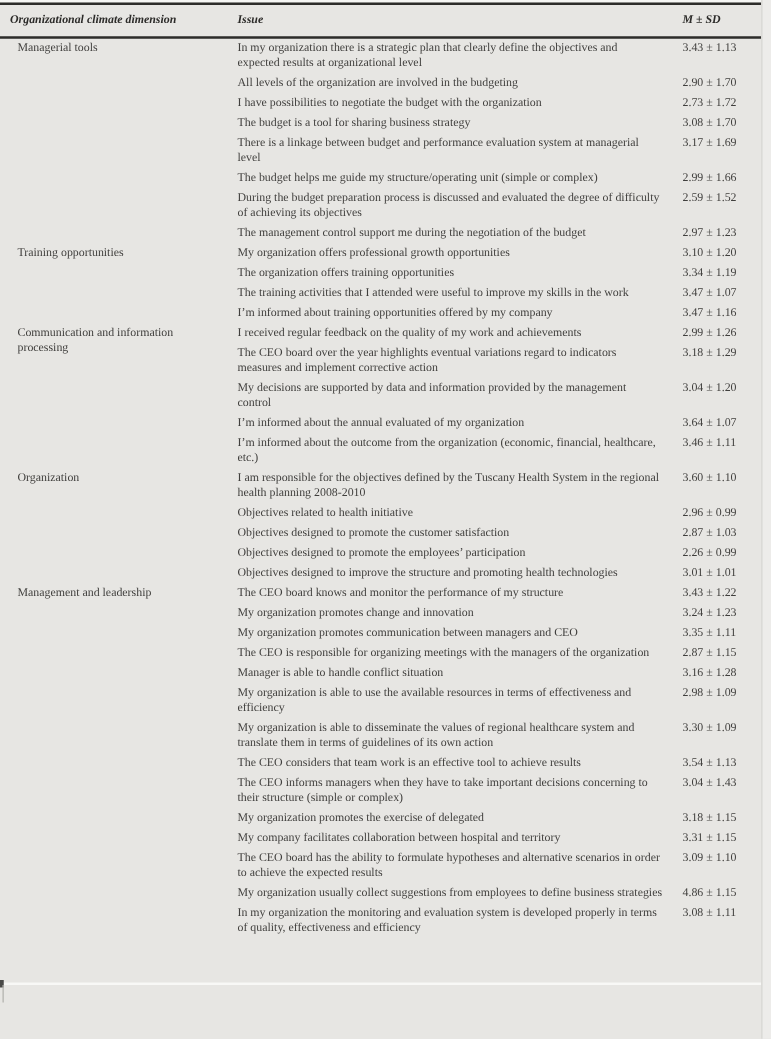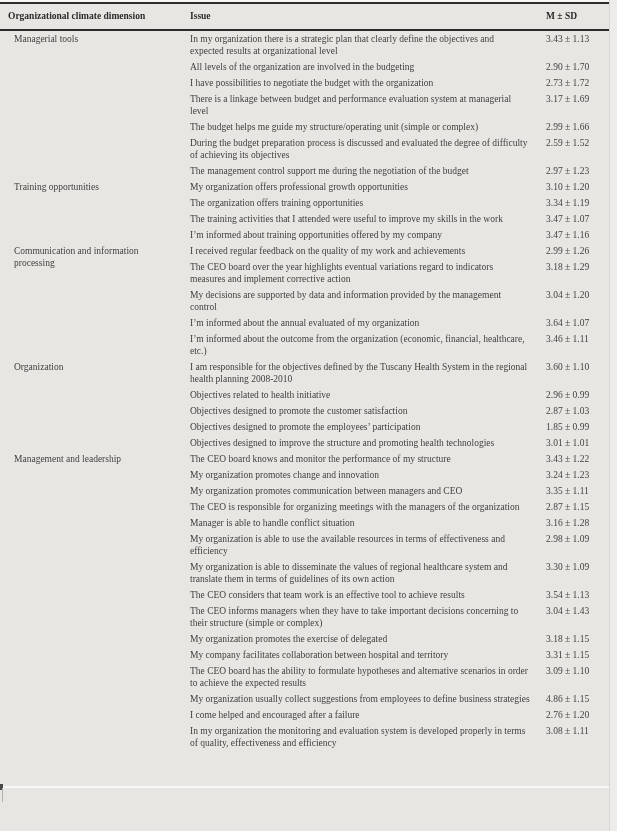--- a/index.html
+++ b/index.html
@@ -12,21 +12,21 @@
     -webkit-font-smoothing:antialiased;
   }
   .page{position:absolute;inset:0;}
   
   .right-margin{position:absolute;top:0;right:0;width:7px;height:831px;background:#edecea;border-left:1px solid #d6d5d1;}
   
   .top-sliver{position:absolute;top:0;left:0;width:609px;height:2px;background:#f6f6f4;}
   .tablewrap{position:absolute;top:2px;left:0;width:609px;}
   .rule{height:2px;background:#2d2c2a;}
   .rule.thin{height:1.5px;}
-  .thead{display:grid;grid-template-columns:190px 1fr;padding:6px 0 7px 0;font-weight:bold;color:#2c2b29;}
+  .thead{display:grid;grid-template-columns:190px 1fr;padding:6px 0 7px 0;font-weight:bold;color:#2c2b29;font-style:italic;}
   .thead .c1{padding-left:8px;}
   .thead .c2{display:grid;grid-template-columns:356px 1fr;}
   .tbody{}
   .section{display:grid;grid-template-columns:190px 1fr;}
   .dim{padding:2px 14px 2px 14px;}
   .rows{}
   .issue-row{display:grid;grid-template-columns:356px 1fr;padding:2px 0;}
   .issue{padding-right:16px;}
   .msd{white-space:nowrap;}
   
@@ -65,20 +65,24 @@
   <div class="issue-row">
     <div class="issue">All levels of the organization are involved in the budgeting</div>
     <div class="msd">2.90 ± 1.70</div>
   </div>
 
   <div class="issue-row">
     <div class="issue">I have possibilities to negotiate the budget with the organization</div>
     <div class="msd">2.73 ± 1.72</div>
   </div>
 
+  <div class="issue-row">
+    <div class="issue">The budget is a tool for sharing business strategy</div>
+    <div class="msd">3.08 ± 1.70</div>
+  </div>
 
   <div class="issue-row">
     <div class="issue">There is a linkage between budget and performance evaluation system at managerial level</div>
     <div class="msd">3.17 ± 1.69</div>
   </div>
 
   <div class="issue-row">
     <div class="issue">The budget helps me guide my structure/operating unit (simple or complex)</div>
     <div class="msd">2.99 ± 1.66</div>
   </div>
@@ -165,21 +169,21 @@
     <div class="msd">2.96 ± 0.99</div>
   </div>
 
   <div class="issue-row">
     <div class="issue">Objectives designed to promote the customer satisfaction</div>
     <div class="msd">2.87 ± 1.03</div>
   </div>
 
   <div class="issue-row">
     <div class="issue">Objectives designed to promote the employees’ participation</div>
-    <div class="msd">1.85 ± 0.99</div>
+    <div class="msd">2.26 ± 0.99</div>
   </div>
 
   <div class="issue-row">
     <div class="issue">Objectives designed to improve the structure and promoting health technologies</div>
     <div class="msd">3.01 ± 1.01</div>
   </div>
 </div>
   </div>
 
   <div class="section">
@@ -243,24 +247,20 @@
   <div class="issue-row">
     <div class="issue">The CEO board has the ability to formulate hypotheses and alternative scenarios in order to achieve the expected results</div>
     <div class="msd">3.09 ± 1.10</div>
   </div>
 
   <div class="issue-row">
     <div class="issue">My organization usually collect suggestions from employees to define business strategies</div>
     <div class="msd">4.86 ± 1.15</div>
   </div>
 
-  <div class="issue-row">
-    <div class="issue">I come helped and encouraged after a failure</div>
-    <div class="msd">2.76 ± 1.20</div>
-  </div>
 
   <div class="issue-row">
     <div class="issue">In my organization the monitoring and evaluation system is developed properly in terms of quality, effectiveness and efficiency</div>
     <div class="msd">3.08 ± 1.11</div>
   </div>
 </div>
   </div>
 </div>
   </div>
 

